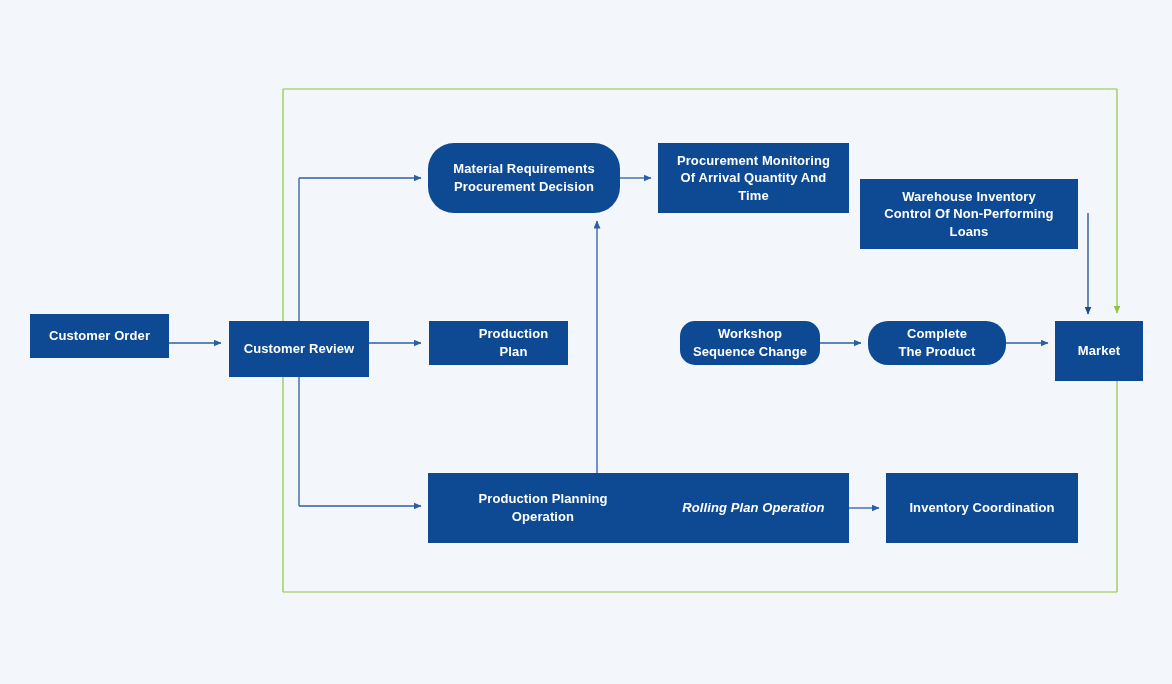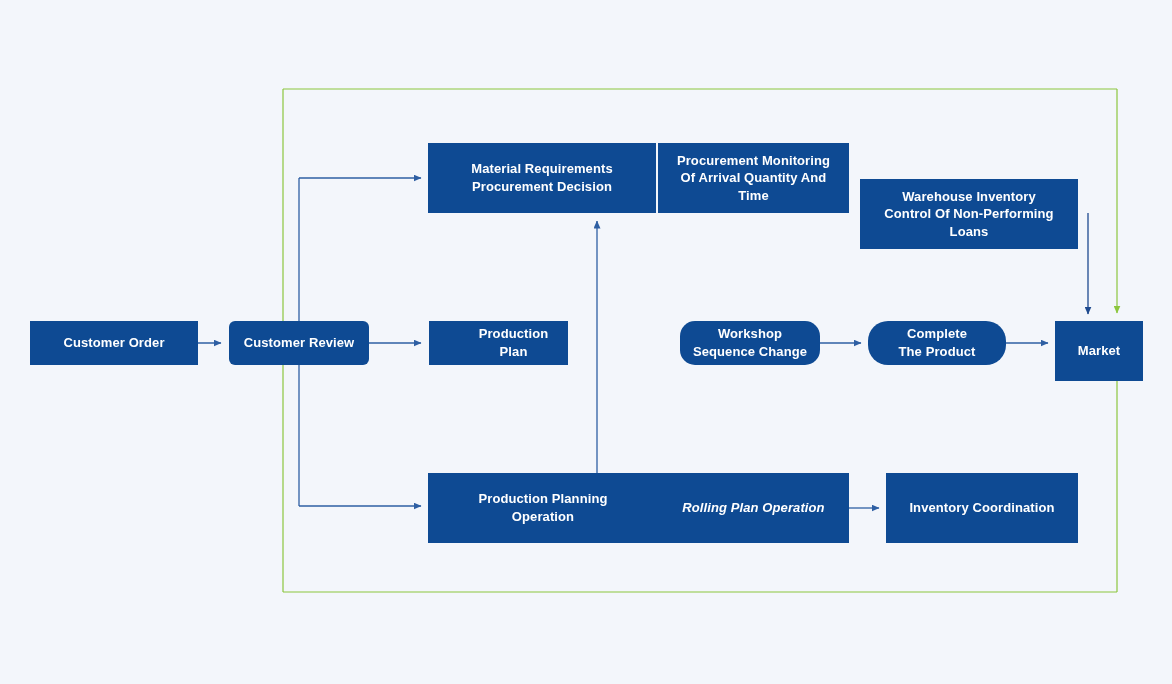--- a/index.html
+++ b/index.html
@@ -32,28 +32,28 @@
     text-align: center;
     font-size: 13px;
     font-weight: 600;
     line-height: 1.35;
     white-space: pre-line;
     box-sizing: border-box;
     padding: 4px 6px;
     letter-spacing: 0.1px;
   }
   
-  .n-customer-order        { left: 30px;   top: 321px; width: 168px; height: 44px; }
-  .n-customer-review       { left: 229px;  top: 321px; width: 140px; height: 44px; border-radius: 6px; }
+  .n-customer-order        { left: 30px;   top: 314px; width: 139px; height: 44px; }
+  .n-customer-review       { left: 229px;  top: 321px; width: 140px; height: 56px; }
   .n-production-plan       { left: 429px;  top: 321px; width: 139px; height: 44px; padding-left: 36px; }
   .n-workshop-sequence     { left: 680px;  top: 321px; width: 140px; height: 44px; border-radius: 15px; }
   .n-complete-product      { left: 868px;  top: 321px; width: 138px; height: 44px; border-radius: 20px; }
   .n-market                { left: 1055px; top: 321px; width: 88px;  height: 60px; }
   
-  .n-material-requirements   { left: 428px; top: 143px; width: 228px; height: 70px; }
+  .n-material-requirements   { left: 428px; top: 143px; width: 192px; height: 70px; border-radius: 26px; }
   .n-procurement-monitoring  { left: 658px; top: 143px; width: 191px; height: 70px; }
   .n-warehouse-inventory     { left: 860px; top: 143px; width: 218px; height: 70px; margin-top: 36px; }
   .n-production-planning     { left: 428px; top: 473px; width: 230px; height: 70px; }
   .n-rolling-plan            { left: 658px; top: 473px; width: 191px; height: 70px; font-style: italic; }
   .n-production-coordination { left: 886px; top: 473px; width: 192px; height: 70px; }
 </style>
 </head>
 <body>
 
 <div id="canvas">

